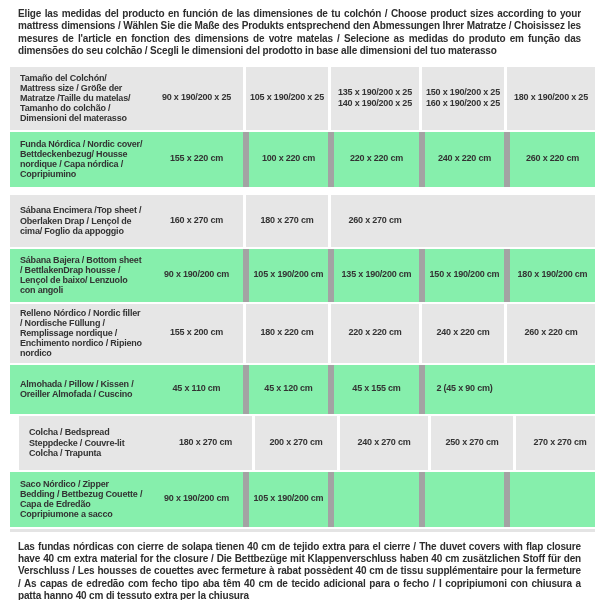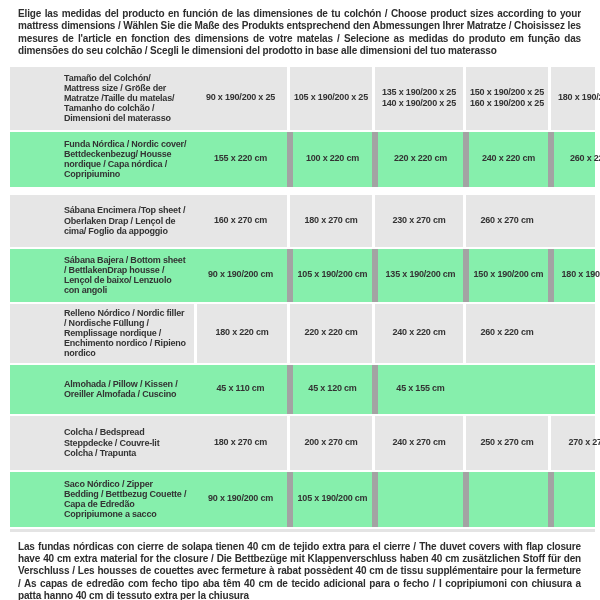--- a/index.html
+++ b/index.html
@@ -30,21 +30,20 @@
   .footnote { margin-top: 9px; }
 
   .size-table {
     width: 585px;
     border-bottom: 3px solid #e4e4e4;
   }
   .row {
     display: grid;
     grid-template-columns: 140px 93px 85px 91px 85px 91px;
     margin-bottom: 2px;
-    padding-left: 44px;
   }
   .row.gray { background: #e6e6e6; }
   .row.white { background: #86efac; }
 
   .cell {
     box-sizing: border-box;
     display: flex;
     align-items: center;
     font-size: 9px;
     font-weight: bold;
@@ -64,21 +63,21 @@
   }
   .row.gray .cell.sep { border-left: 3px solid #ffffff; }
   .row.white .cell.sep { border-left: 6px solid #a3a3a3; }
 
   .r1 { min-height: 63px; }
   .r2 { min-height: 55px; }
   .r3 { min-height: 52px; margin-top: 8px; }
   .r4 { min-height: 53px; }
   .r5 { min-height: 58px; }
   .r6 { min-height: 49px; }
-  .r7 { min-height: 54px; }
+  .r7 { min-height: 54px; margin-left: 9px; }
   .r8 { min-height: 55px; }
 </style>
 </head>
 <body>
 
 <div class="page">
 
   <p class="intro">Elige las medidas del producto en función de las dimensiones de tu colchón / Choose product sizes according to your mattress dimensions / Wählen Sie die Maße des Produkts entsprechend den Abmessungen Ihrer Matratze / Choisissez les mesures de l'article en fonction des dimensions de votre matelas / Selecione as medidas do produto em função das dimensões do seu colchão / Scegli le dimensioni del prodotto in base alle dimensioni del tuo materasso</p>
 
   <div class="size-table">
@@ -100,46 +99,47 @@
       <div class="cell val sep">100 x 220 cm</div>
       <div class="cell val sep">220 x 220 cm</div>
       <div class="cell val sep">240 x 220 cm</div>
       <div class="cell val sep">260 x 220 cm</div>
     </div>
 
     <div class="row gray r3">
       <div class="cell label">Sábana Encimera /Top sheet / Oberlaken Drap / Lençol de cima/ Foglio da appoggio</div>
       <div class="cell val">160 x 270 cm</div>
       <div class="cell val sep">180 x 270 cm</div>
-      <div class="cell val sep">230 x 270 cm</div>
       <div class="cell val sep">260 x 270 cm</div>
     </div>
 
     <div class="row white r4">
       <div class="cell label">Sábana Bajera / Bottom sheet / BettlakenDrap housse / Lençol de baixo/ Lenzuolo con angoli</div>
       <div class="cell val">90 x 190/200 cm</div>
       <div class="cell val sep">105 x 190/200 cm</div>
       <div class="cell val sep">135 x 190/200 cm</div>
       <div class="cell val sep">150 x 190/200 cm</div>
       <div class="cell val sep">180 x 190/200 cm</div>
     </div>
 
     <div class="row gray r5">
       <div class="cell label">Relleno Nórdico / Nordic filler / Nordische Füllung / Remplissage nordique / Enchimento nordico / Ripieno nordico</div>
+      <div class="cell val">155 x 200 cm</div>
       <div class="cell val sep">180 x 220 cm</div>
       <div class="cell val sep">220 x 220 cm</div>
       <div class="cell val sep">240 x 220 cm</div>
       <div class="cell val sep">260 x 220 cm</div>
     </div>
 
     <div class="row white r6">
       <div class="cell label">Almohada  / Pillow / Kissen / Oreiller Almofada / Cuscino</div>
       <div class="cell val">45 x 110 cm</div>
       <div class="cell val sep">45 x 120 cm</div>
       <div class="cell val sep">45 x 155 cm</div>
+      <div class="cell val sep">2 (45 x 90 cm)</div>
     </div>
 
     <div class="row gray r7">
       <div class="cell label">Colcha / Bedspread Steppdecke / Couvre-lit Colcha / Trapunta</div>
       <div class="cell val">180 x 270 cm</div>
       <div class="cell val sep">200 x 270 cm</div>
       <div class="cell val sep">240 x 270 cm</div>
       <div class="cell val sep">250 x 270 cm</div>
       <div class="cell val sep">270 x 270 cm</div>
     </div>

